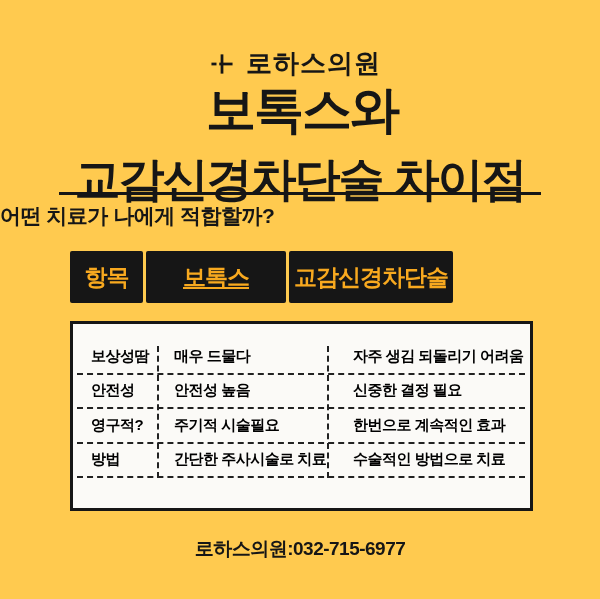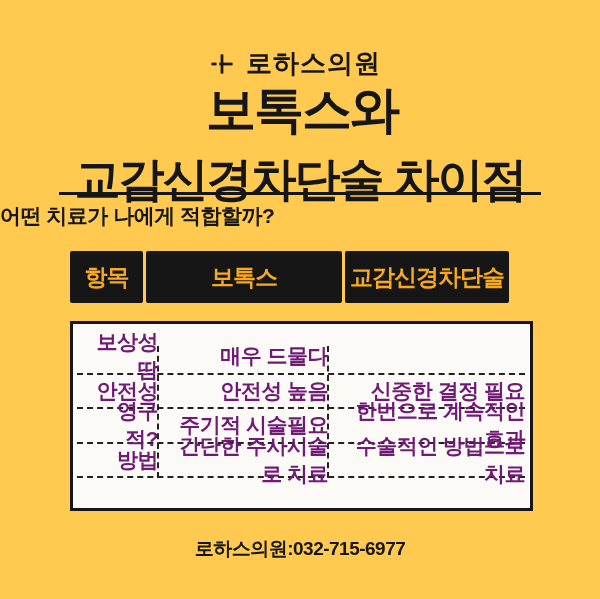--- a/index.html
+++ b/index.html
@@ -52,40 +52,40 @@
     display: flex; gap: 3px;
   }
   .th {
     background: var(--ink, #161616);
     color: var(--header-text, #F8A91F);
     display: flex; align-items: center; justify-content: center;
     font-size: 23px; font-weight: 900; letter-spacing: -1px;
     border-radius: 2px;
   }
   .th1 { width: 73px; }
-  .th2 { width: 196px; }
+  .th2 { width: 140px; text-decoration: underline; }
   .th3 { width: 164px; }
 
   
   .card {
     position: absolute; top: 321px; left: 70px; width: 463px; height: 190px;
     background: var(--card-bg, #FBFAF7);
     border: 3px solid var(--ink, #161616);
   }
   .vline {
     position: absolute; top: 22px; height: 132px; width: 0;
     border-left: 2px dashed #222;
   }
   .vline1 { left: 84px; }
   .vline2 { left: 254px; }
   .rows { position: absolute; top: 16px; left: 4px; width: 448px; }
   .row {
     display: flex; align-items: center; height: 34.5px;
     border-bottom: 2px dashed #222;
-    font-size: 21px; font-weight: 700; letter-spacing: -0.5px; color: #701a75; text-align: right;
+    font-size: 15px; font-weight: 700; letter-spacing: -0.5px; color: #000000;
   }
   .row .c1 { width: 81px; padding-left: 14px; }
   .row .c2 { width: 170px; padding-left: 16px; }
   .row .c3 { flex: 1; padding-left: 25px; }
 
   
   .footer {
     position: absolute; top: 536px; left: 0; right: 0;
     text-align: center; font-size: 19px; font-weight: 700;
     letter-spacing: -0.5px; color: var(--ink, #161616);
@@ -120,20 +120,21 @@
     <div class="th th3">교감신경차단술</div>
   </div>
 
   <div class="card">
     <div class="vline vline1"></div>
     <div class="vline vline2"></div>
     <div class="rows">
       <div class="row">
         <div class="c1">보상성땀</div>
         <div class="c2">매우 드물다</div>
+        <div class="c3">자주 생김 되돌리기 어려움</div>
       </div>
       <div class="row">
         <div class="c1">안전성</div>
         <div class="c2">안전성 높음</div>
         <div class="c3">신중한 결정 필요</div>
       </div>
       <div class="row">
         <div class="c1">영구적?</div>
         <div class="c2">주기적 시술필요</div>
         <div class="c3">한번으로 계속적인 효과</div>

